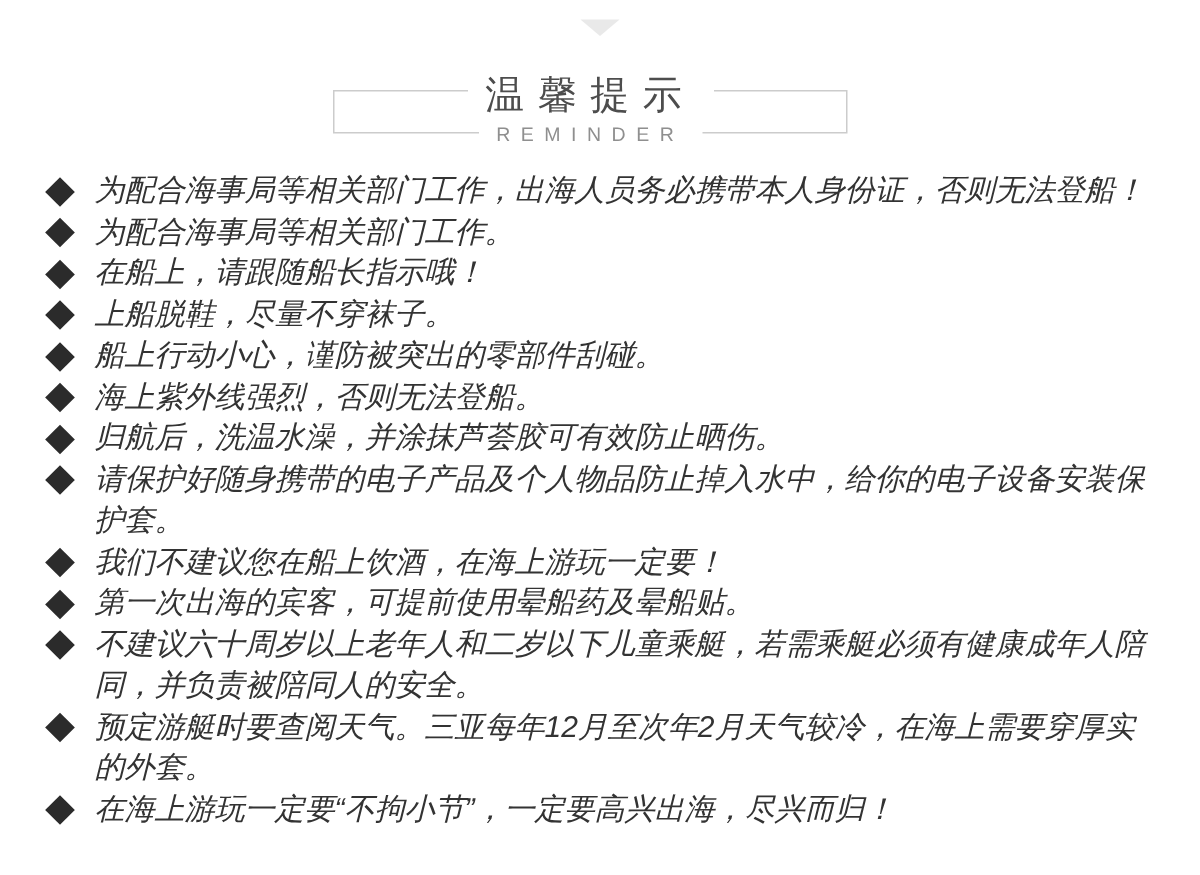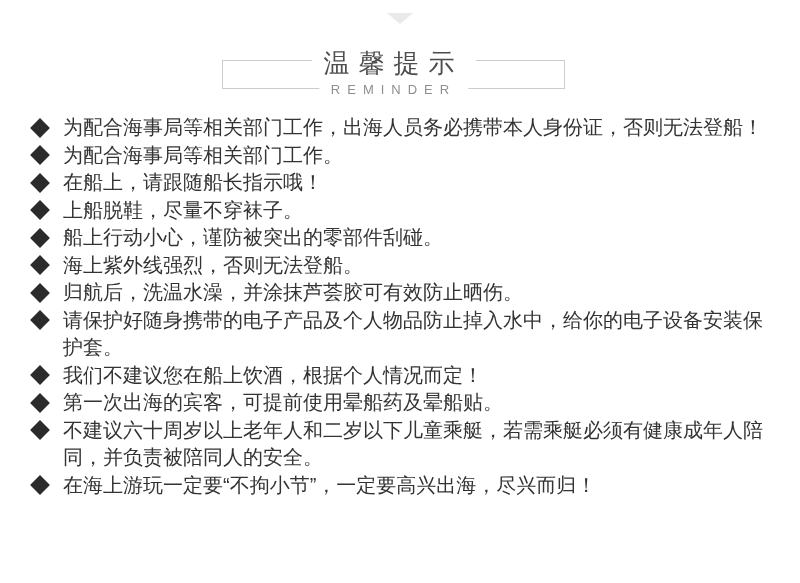--- a/index.html
+++ b/index.html
@@ -61,20 +61,21 @@
     padding: 0 36px 0 33px;
     list-style: none;
   }
   .reminder-list li {
     display: flex;
     align-items: flex-start;
     gap: 16px;
     font-size: 20px;
     line-height: 27.5px;
     color: var(--body-text, #333333);
+    font-style: italic;
   }
   .bullet {
     flex: 0 0 auto;
     width: 14px; height: 14px;
     margin-top: 6.75px;
     background: var(--bullet, #2b2b2b);
     transform: rotate(45deg);
   }
   .txt { flex: 1 1 auto; }
 </style>
@@ -116,27 +117,31 @@
   <li>
     <span class="bullet"></span>
     <span class="txt">归航后，洗温水澡，并涂抹芦荟胶可有效防止晒伤。</span>
   </li>
   <li>
     <span class="bullet"></span>
     <span class="txt">请保护好随身携带的电子产品及个人物品防止掉入水中，给你的电子设备安装保护套。</span>
   </li>
   <li>
     <span class="bullet"></span>
-    <span class="txt">我们不建议您在船上饮酒，根据个人情况而定！</span>
+    <span class="txt">我们不建议您在船上饮酒，在海上游玩一定要！</span>
   </li>
   <li>
     <span class="bullet"></span>
     <span class="txt">第一次出海的宾客，可提前使用晕船药及晕船贴。</span>
   </li>
   <li>
     <span class="bullet"></span>
     <span class="txt">不建议六十周岁以上老年人和二岁以下儿童乘艇，若需乘艇必须有健康成年人陪同，并负责被陪同人的安全。</span>
   </li>
   <li>
     <span class="bullet"></span>
+    <span class="txt">预定游艇时要查阅天气。三亚每年12月至次年2月天气较冷，在海上需要穿厚实的外套。</span>
+  </li>
+  <li>
+    <span class="bullet"></span>
     <span class="txt">在海上游玩一定要“不拘小节”，一定要高兴出海，尽兴而归！</span>
   </li>
 </ul>
 
 </body></html>

